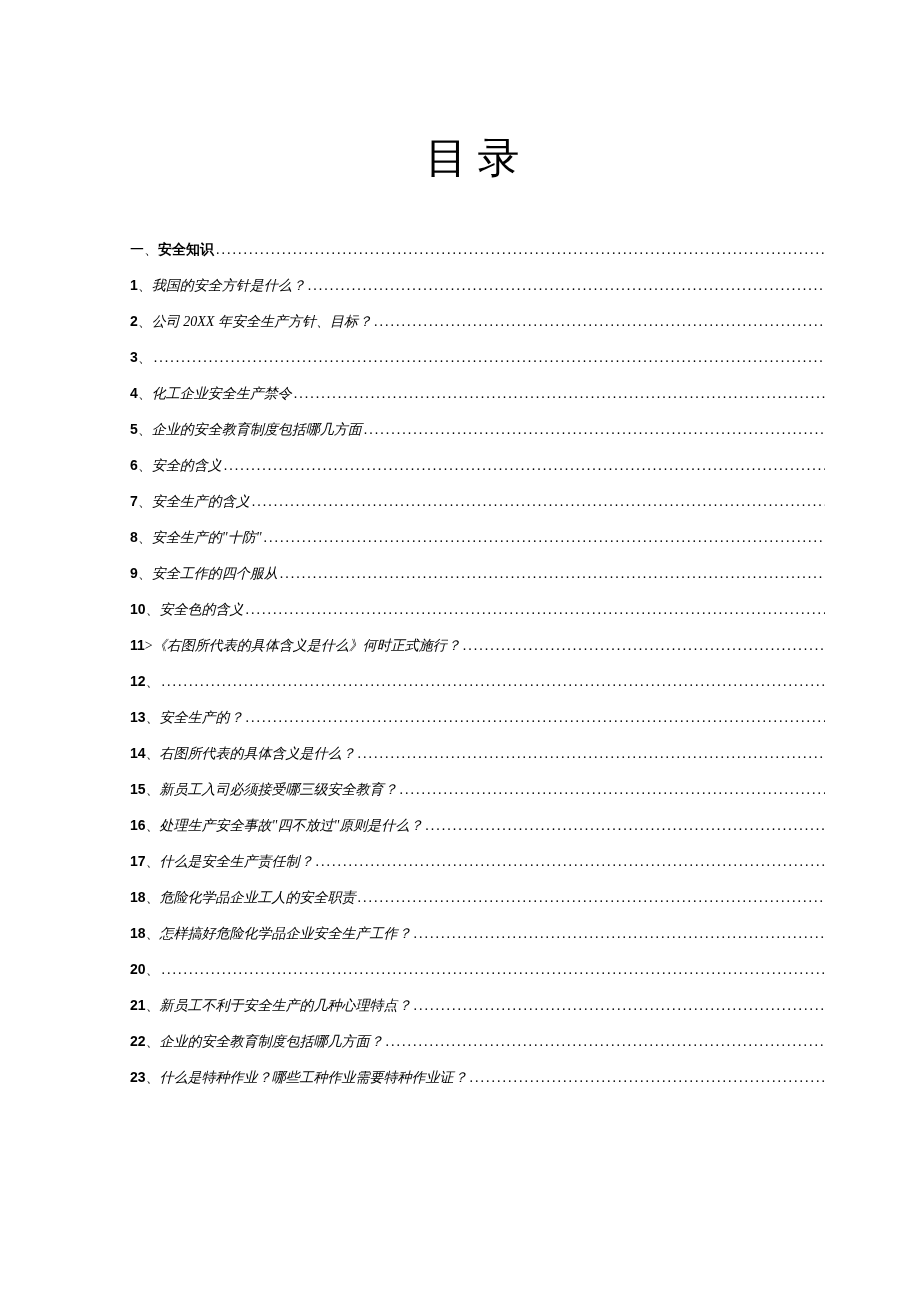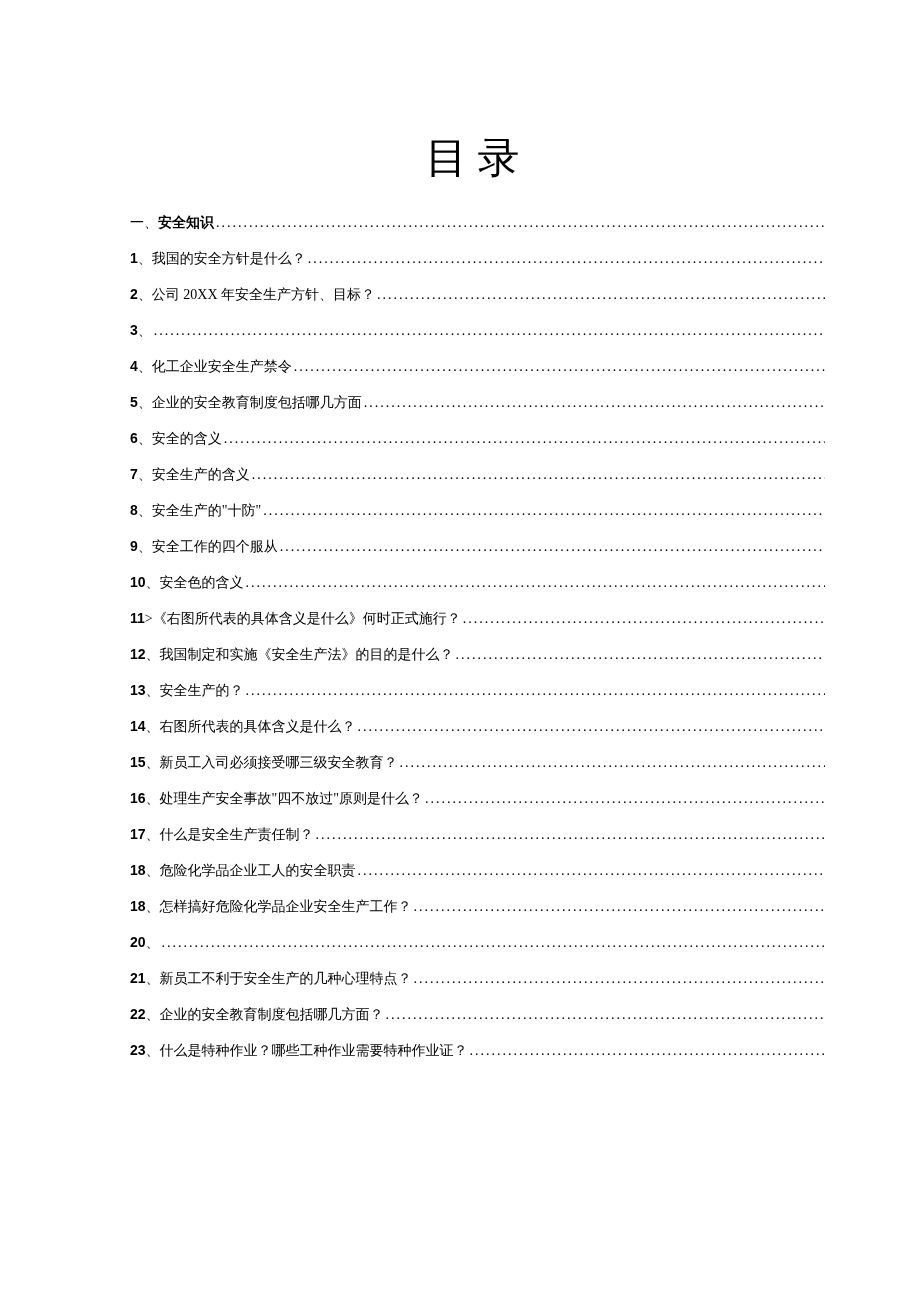--- a/index.html
+++ b/index.html
@@ -12,21 +12,21 @@
       font-family: "SimSun", "宋体", serif;
       width: 920px;
       height: 1301px;
       padding: 130px 95px 100px 130px;
     }
     .title {
       text-align: center;
       font-size: 42px;
       font-weight: normal;
       letter-spacing: 10px;
-      margin-bottom: 28px;
+      margin-bottom: 55px;
       color: #000;
     }
     .toc-list {
       list-style: none;
     }
     .toc-item {
       display: flex;
       align-items: baseline;
       margin-bottom: 18px;
       font-size: 14px;
@@ -37,20 +37,21 @@
     .toc-num {
       font-family: Arial, sans-serif;
       font-weight: bold;
       flex-shrink: 0;
     }
     .toc-sep {
       flex-shrink: 0;
     }
     .toc-label {
       flex-shrink: 0;
+      font-style: italic;
     }
     .toc-label-plain {
       flex-shrink: 0;
     }
     .toc-leader {
       flex-grow: 1;
       overflow: hidden;
       letter-spacing: 2px;
       color: #000;
       margin-left: 2px;
@@ -156,21 +157,20 @@
   <li class="toc-item">
     <span class="toc-num">11</span>
     <span class="toc-sep">&gt;</span>
     <span class="toc-label">《右图所代表的具体含义是什么》何时正式施行？</span>
     <span class="toc-leader"></span>
   </li>
 
   <li class="toc-item">
     <span class="toc-num">12</span>
     <span class="toc-sep">、</span>
-    <span class="toc-label">我国制定和实施《安全生产法》的目的是什么？</span>
     <span class="toc-leader"></span>
   </li>
 
   <li class="toc-item">
     <span class="toc-num">13</span>
     <span class="toc-sep">、</span>
     <span class="toc-label">安全生产的？</span>
     <span class="toc-leader"></span>
   </li>
 

